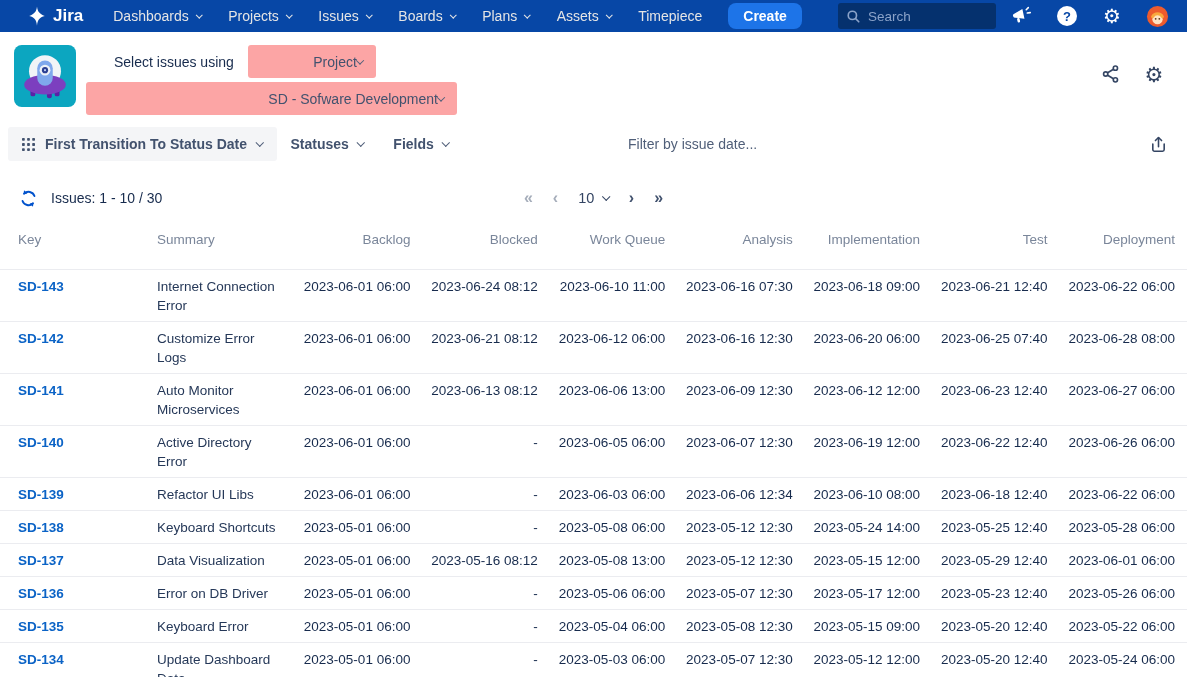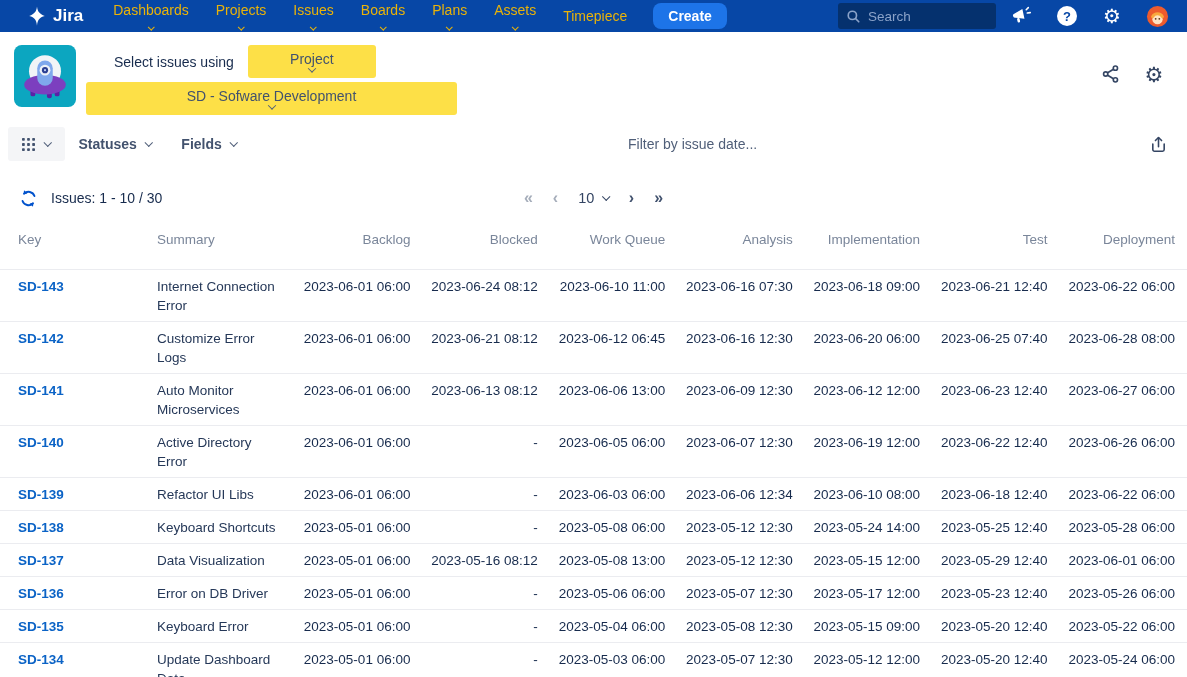--- a/index.html
+++ b/index.html
@@ -6,22 +6,22 @@
   html,body { width:1187px; height:677px; overflow:hidden; background:#fff;
     font-family:"Liberation Sans","DejaVu Sans",sans-serif; }
   button { font-family:inherit; }
 
   
   .topbar { height:32px; background:#0747A6; display:flex; align-items:center;
     padding:0 10px 0 26px; color:#fff; }
   .brand { display:flex; align-items:center; gap:5px; font-size:17px; font-weight:700;
     margin-right:30px; cursor:pointer; }
   .nav-items { display:flex; align-items:center; gap:27px; margin-right:26px; }
-  .nav-item { background:none; border:none; color:#eab308; font-size:14px; font-weight:500;
-    display:flex; align-items:center; gap:8px; cursor:pointer;flex-direction:column; }
+  .nav-item { background:none; border:none; color:#e5e5e5; font-size:14px; font-weight:500;
+    display:flex; align-items:center; gap:8px; cursor:pointer; }
   .chev { width:5.5px; height:5.5px; border-right:1.7px solid currentColor;
     border-bottom:1.7px solid currentColor; transform:rotate(45deg) translate(-1px,-1px);
     display:inline-block; }
   .chev-sm { width:4.5px; height:4.5px; }
   .create-btn { background:#1D74E8; color:#fff; border:none; border-radius:8px;
     font-size:14px; font-weight:600; height:26px; padding:0 15px; cursor:pointer; }
   .top-spacer { flex:1; }
   .searchbox { width:158px; height:26px; background:#05316E; border-radius:3px;
     display:flex; align-items:center; gap:7px; padding:0 8px; margin-right:14px; }
   .searchbox input { flex:1; min-width:0; background:transparent; border:none; outline:none;
@@ -34,23 +34,23 @@
   .question-badge { width:20px; height:20px; border-radius:50%; background:#fff;
     color:#0747A6; font-size:13px; font-weight:700; display:flex; align-items:center;
     justify-content:center; }
 
   
   .header-sec { display:flex; align-items:flex-start; padding:13px 20px 9px 14px; }
   .app-icon { width:62px; height:62px; margin-right:10px; flex:none; }
   .header-main { display:flex; flex-direction:column; gap:4px; }
   .hrow1 { display:flex; align-items:center; gap:14px; height:33px; }
   .sel-label { font-size:14px; color:#172B4D;margin-left:28px; }
-  .dd { background:#fde047; border:none; border-radius:3px; height:33px;
-    display:flex; align-items:center; justify-content:center; padding:0 13px;
-    font-size:14px; font-weight:500; color:#42526E; cursor:pointer;flex-direction:column; }
+  .dd { background:#fca5a5; border:none; border-radius:3px; height:33px;
+    display:flex; align-items:center; justify-content:flex-end; padding:0 13px;
+    font-size:14px; font-weight:500; color:#42526E; cursor:pointer; }
   .dd .chev { border-width:1.8px; width:6px; height:6px; color:#505F79; }
   .dd-small { width:128px; }
   .dd-wide { width:371px; }
   .header-icons { margin-left:auto; display:flex; align-items:center; gap:17px;
     padding-top:16px; color:#344563; }
   .icon-btn { background:none; border:none; color:#344563; cursor:pointer;
     width:26px; height:26px; display:flex; align-items:center; justify-content:center; }
   .gear-dark { font-size:21px; line-height:1; color:#344563; }
 
   
@@ -229,20 +229,21 @@
           <rect x="5.5" y="0" width="3" height="3" rx="0.8"></rect>
           <rect x="11" y="0" width="3" height="3" rx="0.8"></rect>
         <rect x="0" y="5.5" width="3" height="3" rx="0.8"></rect>
           <rect x="5.5" y="5.5" width="3" height="3" rx="0.8"></rect>
           <rect x="11" y="5.5" width="3" height="3" rx="0.8"></rect>
         <rect x="0" y="11" width="3" height="3" rx="0.8"></rect>
           <rect x="5.5" y="11" width="3" height="3" rx="0.8"></rect>
           <rect x="11" y="11" width="3" height="3" rx="0.8"></rect>
       </svg>
     </span>
+    <span>First Transition To Status Date</span>
     <span class="chev" style="color:#505F79;"></span>
   </button>
   <button class="plain-dd dd-statuses">
     <span>Statuses</span>
     <span class="chev" style="color:#505F79;"></span>
   </button>
   <button class="plain-dd dd-fields">
     <span>Fields</span>
     <span class="chev" style="color:#505F79;"></span>
   </button>
@@ -315,21 +316,21 @@
         <td>2023-06-16 07:30</td>
         <td>2023-06-18 09:00</td>
         <td>2023-06-21 12:40</td>
         <td>2023-06-22 06:00</td>
       </tr>
       <tr>
         <td class="left key-cell"><a href="#">SD-142</a></td>
         <td class="left sum-cell">Customize Error Logs</td>
         <td>2023-06-01 06:00</td>
         <td>2023-06-21 08:12</td>
-        <td>2023-06-12 06:45</td>
+        <td>2023-06-12 06:00</td>
         <td>2023-06-16 12:30</td>
         <td>2023-06-20 06:00</td>
         <td>2023-06-25 07:40</td>
         <td>2023-06-28 08:00</td>
       </tr>
       <tr>
         <td class="left key-cell"><a href="#">SD-141</a></td>
         <td class="left sum-cell">Auto Monitor Microservices</td>
         <td>2023-06-01 06:00</td>
         <td>2023-06-13 08:12</td>

